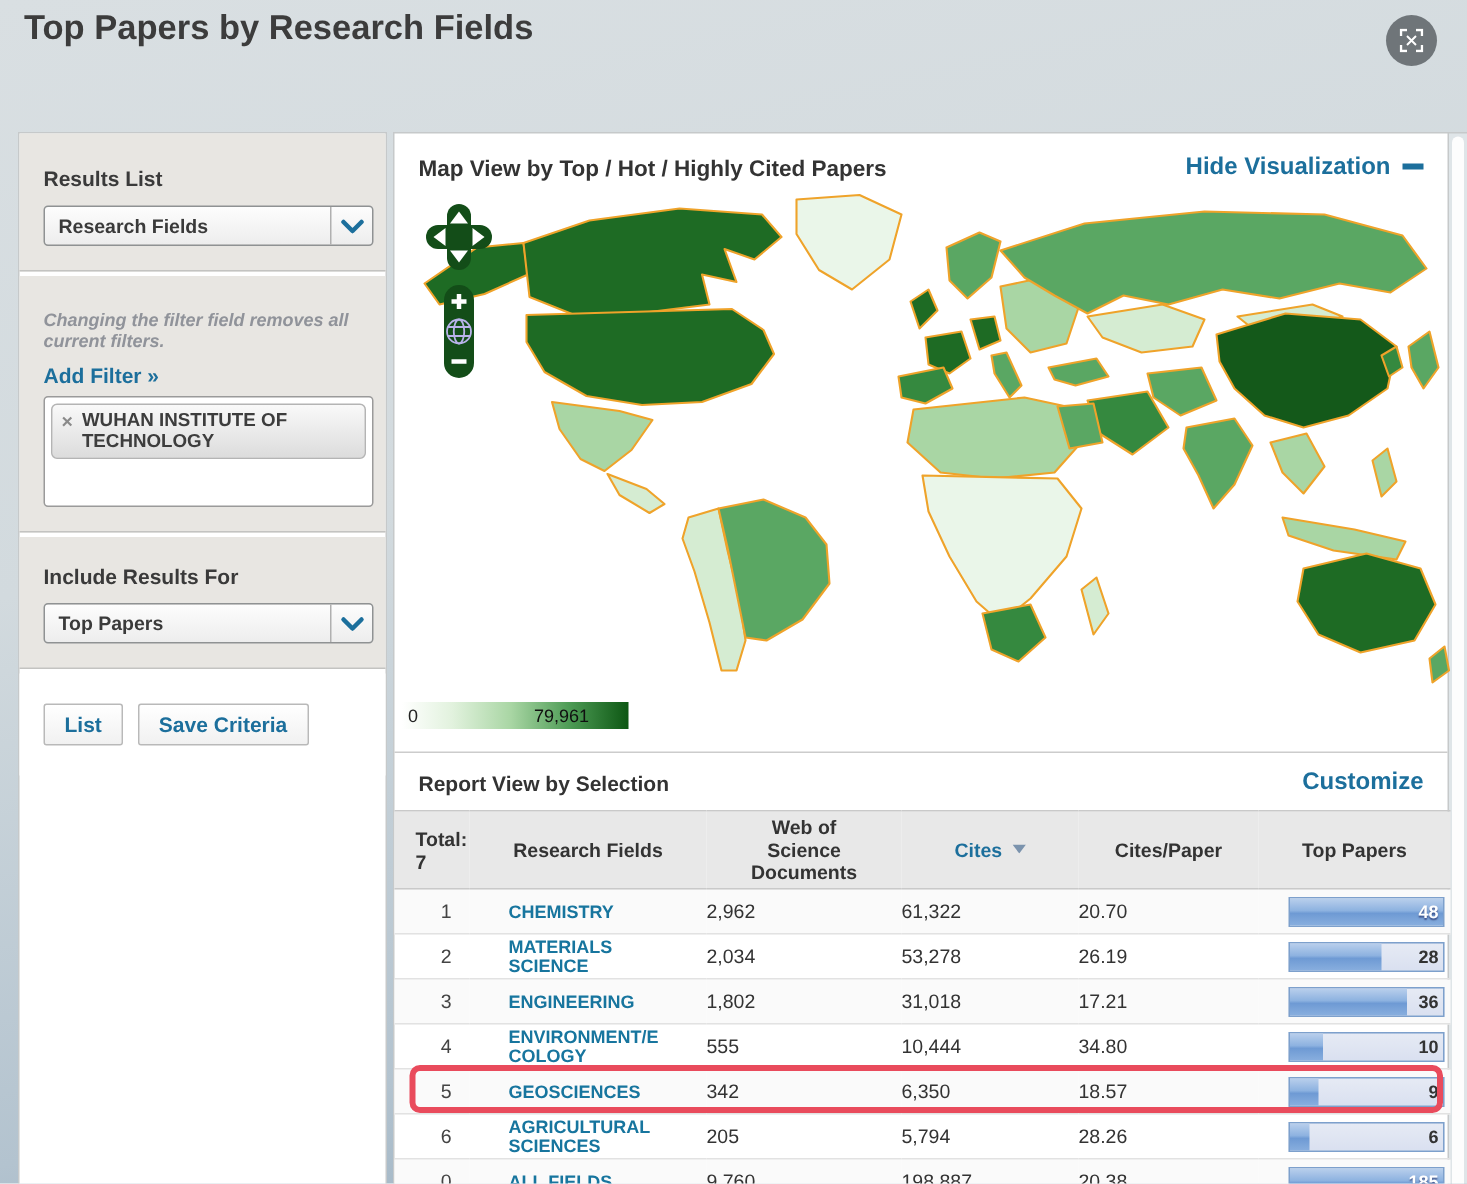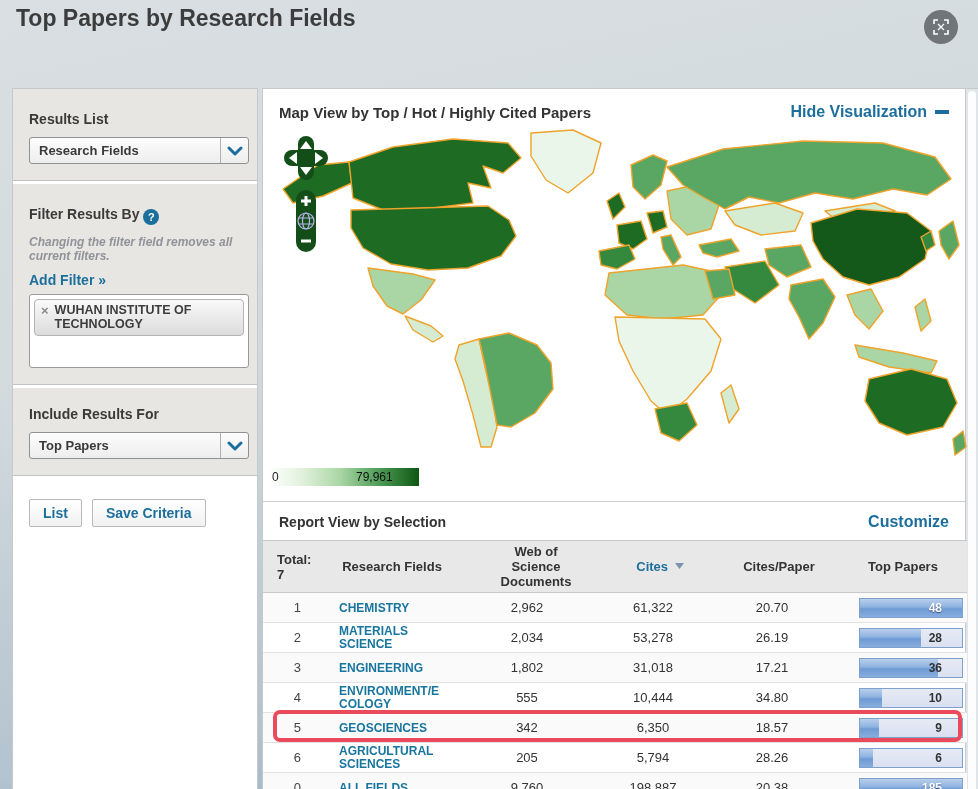--- a/index.html
+++ b/index.html
@@ -84,27 +84,27 @@
     font-size: 13px; font-weight: bold; color: #333; height: 37px; line-height: 15px;
     text-align: center; padding: 3px 4px; vertical-align: middle;
   }
   th.th-total { text-align: left; padding-left: 14px; }
   th.th-cites { color: #1c6f9c; cursor: pointer; }
   tbody td { height: 30px; border-bottom: 1px solid #e2e2e2; font-size: 13px; color: #333; vertical-align: middle; }
   tbody tr:nth-child(odd) { background: #fafafa; }
   td.c-rank { text-align: right; padding-right: 12px; color: #444; }
   td.c-field { padding-left: 26px; }
   .field-link { color: #17759e; font-weight: bold; font-size: 12px; line-height: 13px; text-decoration: none; cursor: pointer; display: inline-block; }
-  td.c-num { text-align: center; }
+  td.c-num { text-align: left; }
   td.c-docs { padding-right: 18px; }
   td.c-cites { padding-right: 14px; }
   td.c-cpp  { padding-right: 14px; }
   .bar { position: relative; width: 104px; height: 20px; margin: 0 4px 0 auto; border: 1px solid #7da0cc; background: linear-gradient(#e6eaf4, #d9e0f0); }
   .bar-fill { height: 100%; background: linear-gradient(180deg, #b9cfec 0%, #8db2e0 45%, #6e9ad4 55%, #88aede 100%); }
-  .bar-val { position: absolute; right: 20px; top: 50%; transform: translateY(-50%); font-size: 12px; font-weight: bold; color: #333; }
+  .bar-val { position: absolute; right: 3px; top: 50%; transform: translateY(-50%); font-size: 12px; font-weight: bold; color: #333; }
   .bar-val.on-fill { color: #fff; text-shadow: 0 1px 1px rgba(0,0,60,.5); }
   .highlight-box {
     position: absolute; left: 10px; right: 3px;
     border: 4px solid #e94b5c; border-radius: 7px;
     pointer-events: none; z-index: 3;
   }
 </style>
 </head>
 <body>
 
@@ -130,23 +130,20 @@
         <span>Research Fields</span>
         <span class="chev">
           <svg width="16" height="10" viewBox="0 0 16 10" fill="none">
               <path d="M2 2 L8 8 L14 2" stroke="#1c6f9c" stroke-width="3" stroke-linecap="round" stroke-linejoin="round"></path>
             </svg>
         </span>
       </div>
     </div>
 
     <div class="side-module">
-      <div class="side-heading">
-        <span>Filter Results By</span><span class="help-badge">?</span>
-      </div>
       <div class="filter-note">Changing the filter field removes all current filters.</div>
       <a class="add-filter">Add Filter »</a>
       <div class="filter-box">
         <div class="filter-tag">
           <span class="x">×</span>
           <span class="tag-label">WUHAN INSTITUTE OF TECHNOLOGY</span>
         </div>
       </div>
     </div>
 

